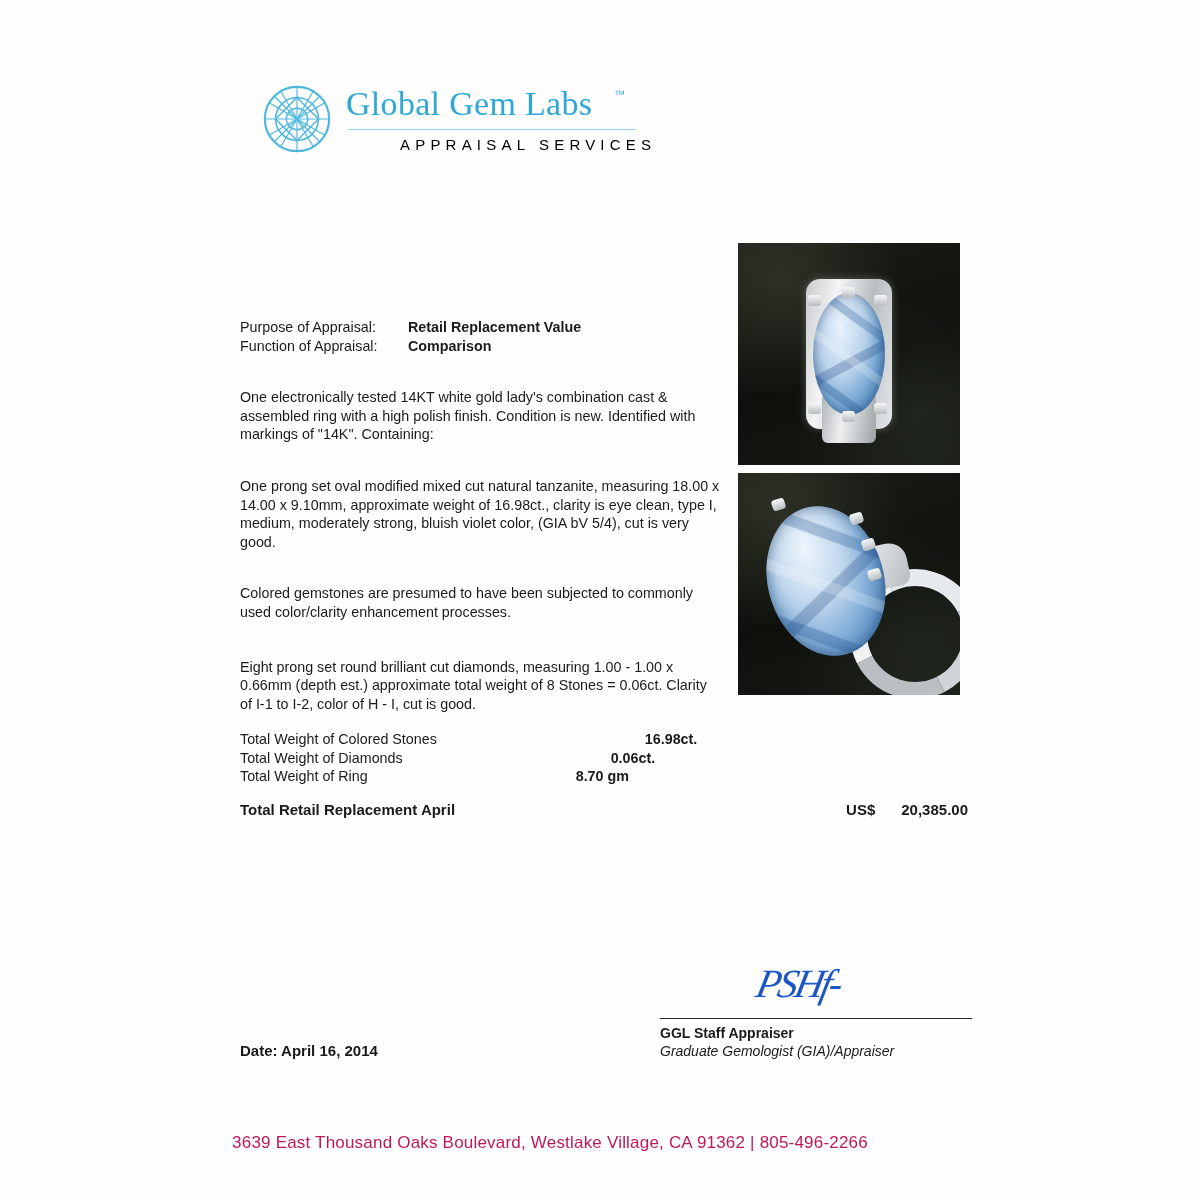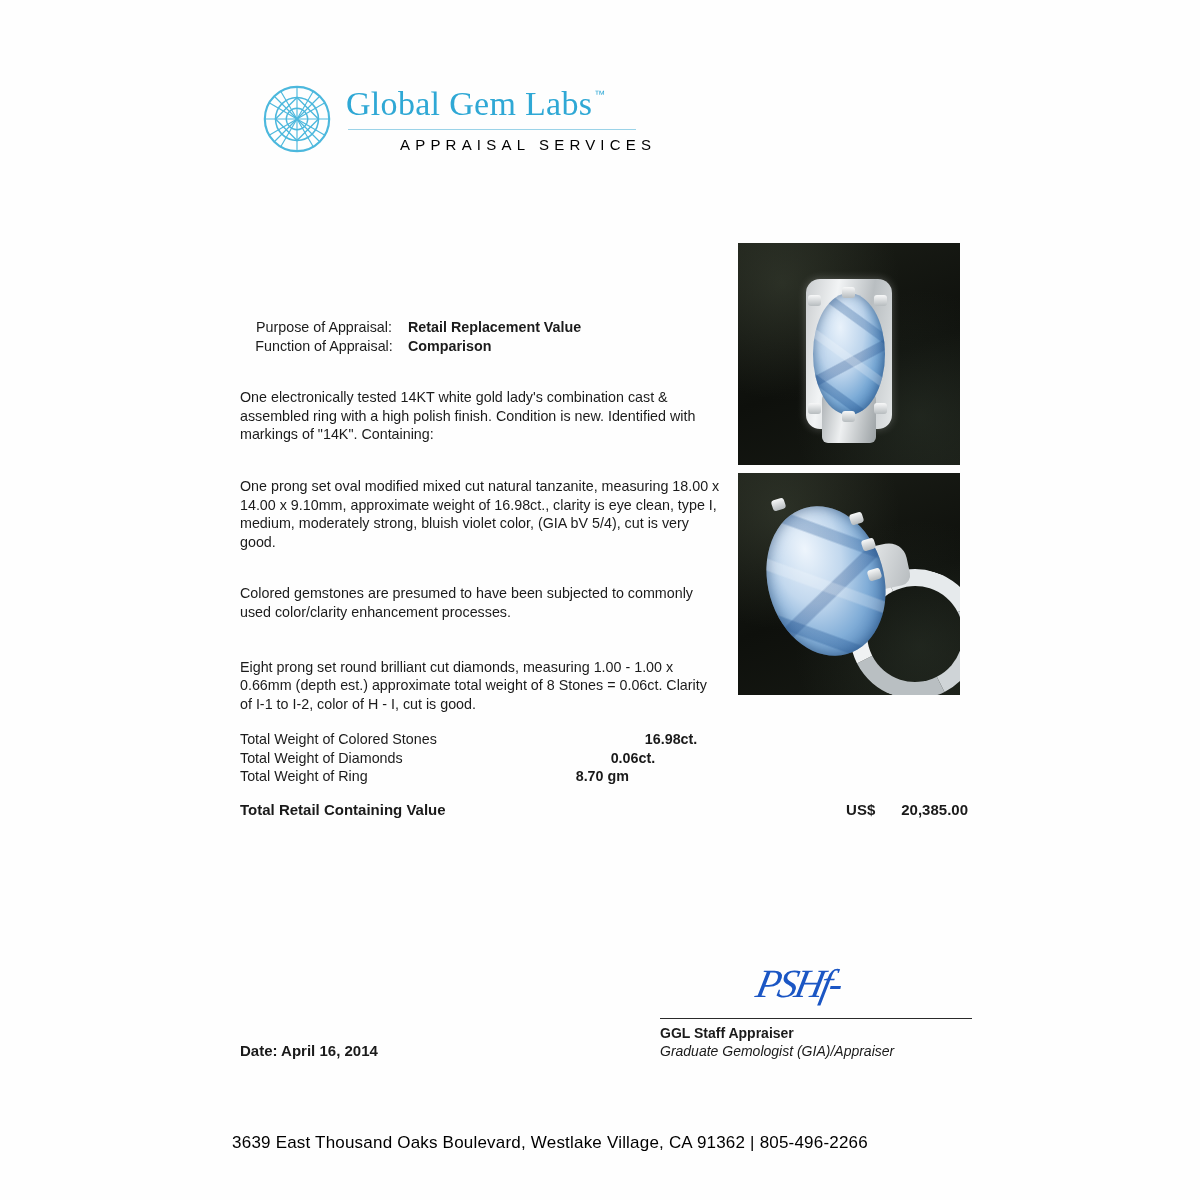--- a/index.html
+++ b/index.html
@@ -36,20 +36,21 @@
     height: 78px;
     margin-right: 10px;
     flex: none;
   }
   .logo-text-block {
     padding-top: 6px;
   }
   .brand-row {
     display: flex;
     align-items: flex-start;
+    gap: 20px;
   }
   .brand-name {
     font-family: "Liberation Serif", serif;
     font-size: 34px;
     color: #2fa8d5;
     letter-spacing: 0.3px;
     line-height: 1.05;
     white-space: nowrap;
   }
   .brand-tm {
@@ -81,21 +82,20 @@
     font-size: 14.3px;
     line-height: 18.6px;
     color: #1b1b1b;
   }
   .kv-row {
     display: flex;
   }
   .kv-label {
     width: 168px;
     flex: none;
-    text-align: center;
   }
   .kv-value {
     font-weight: bold;
   }
   .para {
     margin-top: 33px;
   }
   .para.gap-lg {
     margin-top: 36px;
   }
@@ -289,21 +289,21 @@
   }
 
   
   .footer {
     position: absolute;
     left: 0;
     top: 1133px;
     width: 1100px;
     text-align: center;
     font-size: 17px;
-    color: #000000;
+    color: #be185d;
     letter-spacing: 0.2px;
   }
 </style>
 </head>
 <body>
 
 <div class="page">
 
   <div class="header">
     <span class="logo-mark">
@@ -387,21 +387,21 @@
       <span class="totals-label">Total Weight of Diamonds</span>
       <span class="totals-value">0.06ct.</span>
     </div>
     <div class="totals-row">
       <span class="totals-label">Total Weight of Ring</span>
       <span class="totals-value">8.70 gm</span>
     </div>
   </div>
 
   <div class="grand">
-    <span>Total Retail Containing Value</span>
+    <span>Total Retail Replacement April</span>
     <span class="grand-amount">
       <span>US$</span>
       <span>20,385.00</span>
     </span>
   </div>
 
   <div class="sig-wrap">
     <div class="sig-glyph">PSHf-</div>
     <div class="sig-line"></div>
     <div class="sig-title">GGL Staff Appraiser</div>

